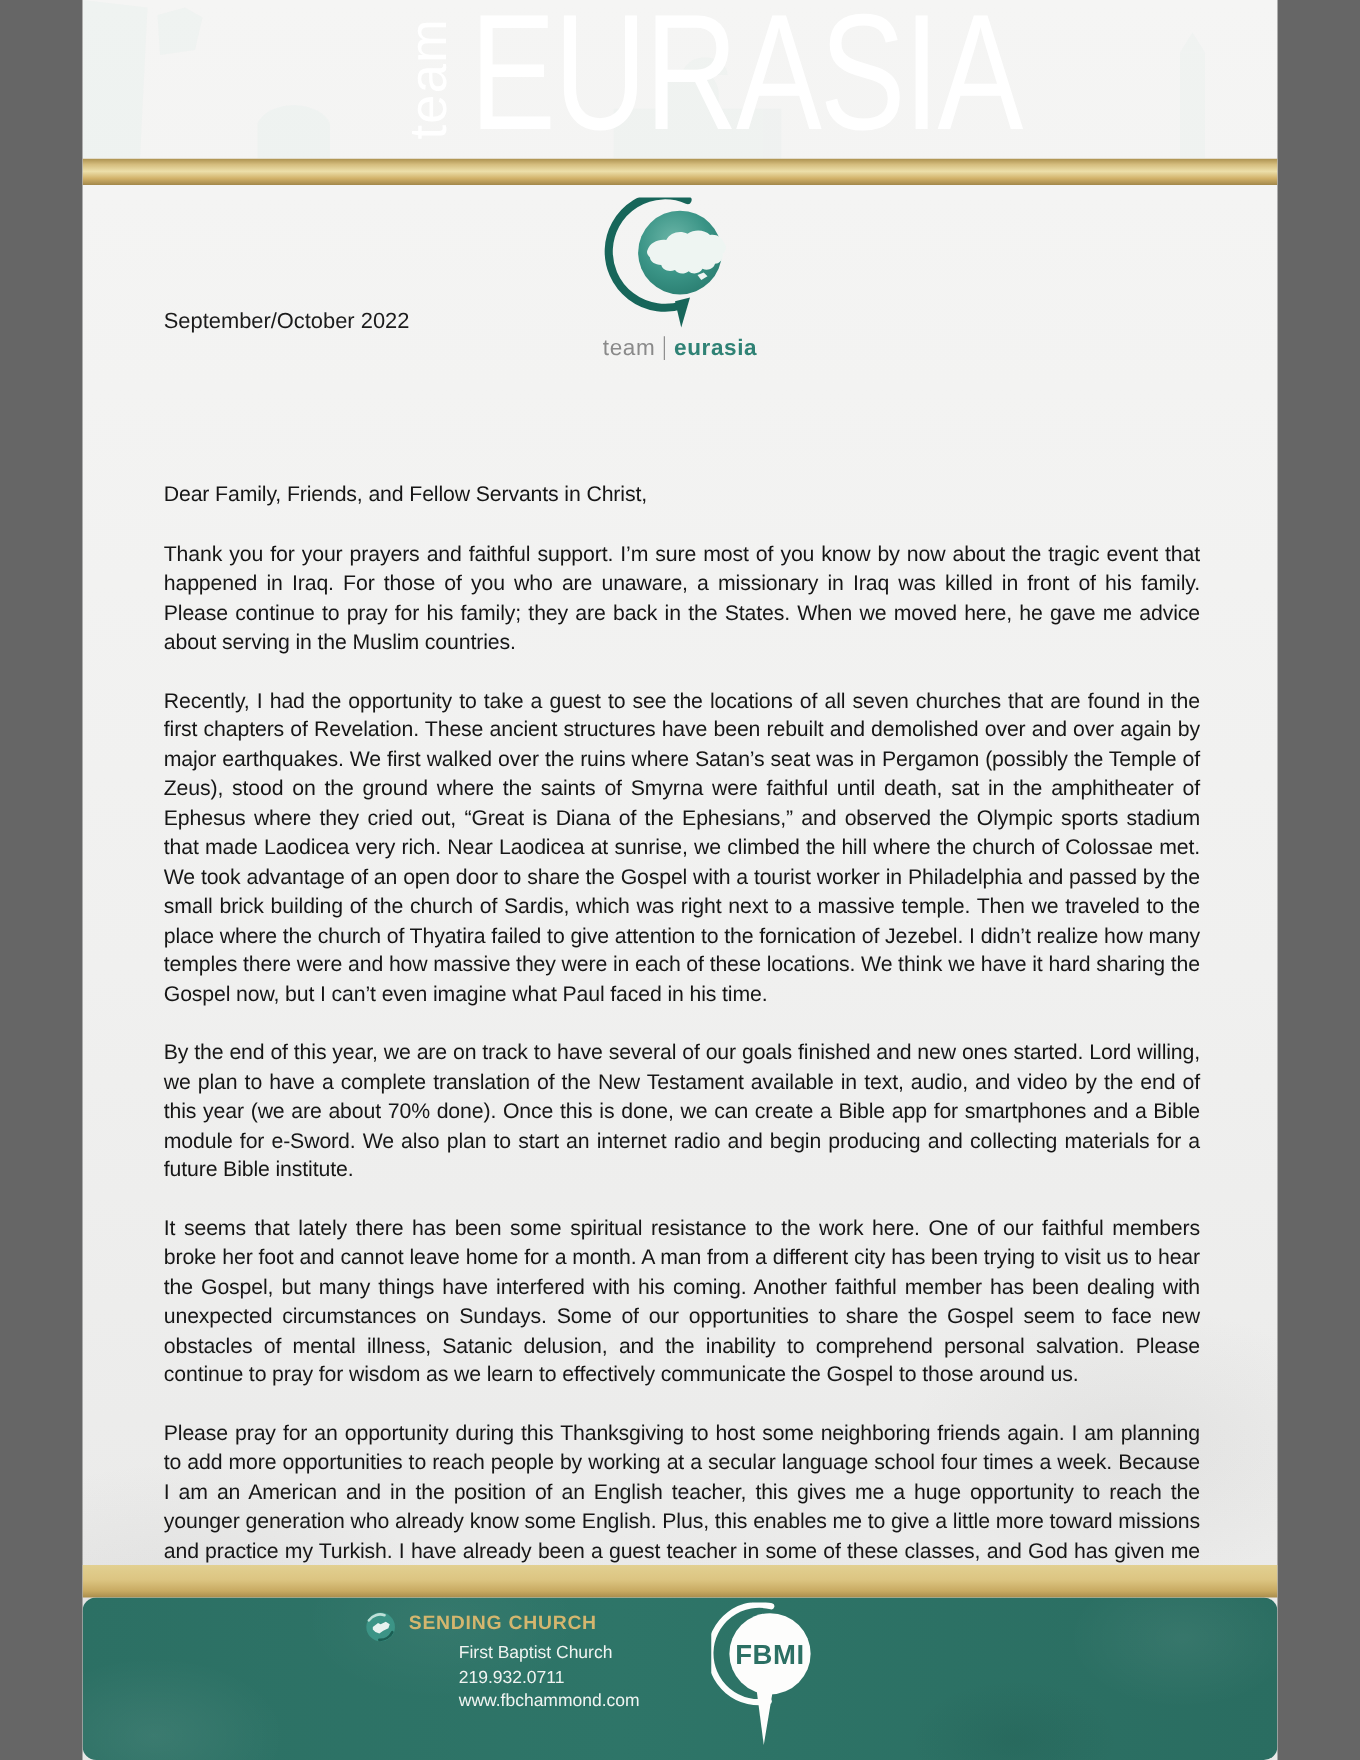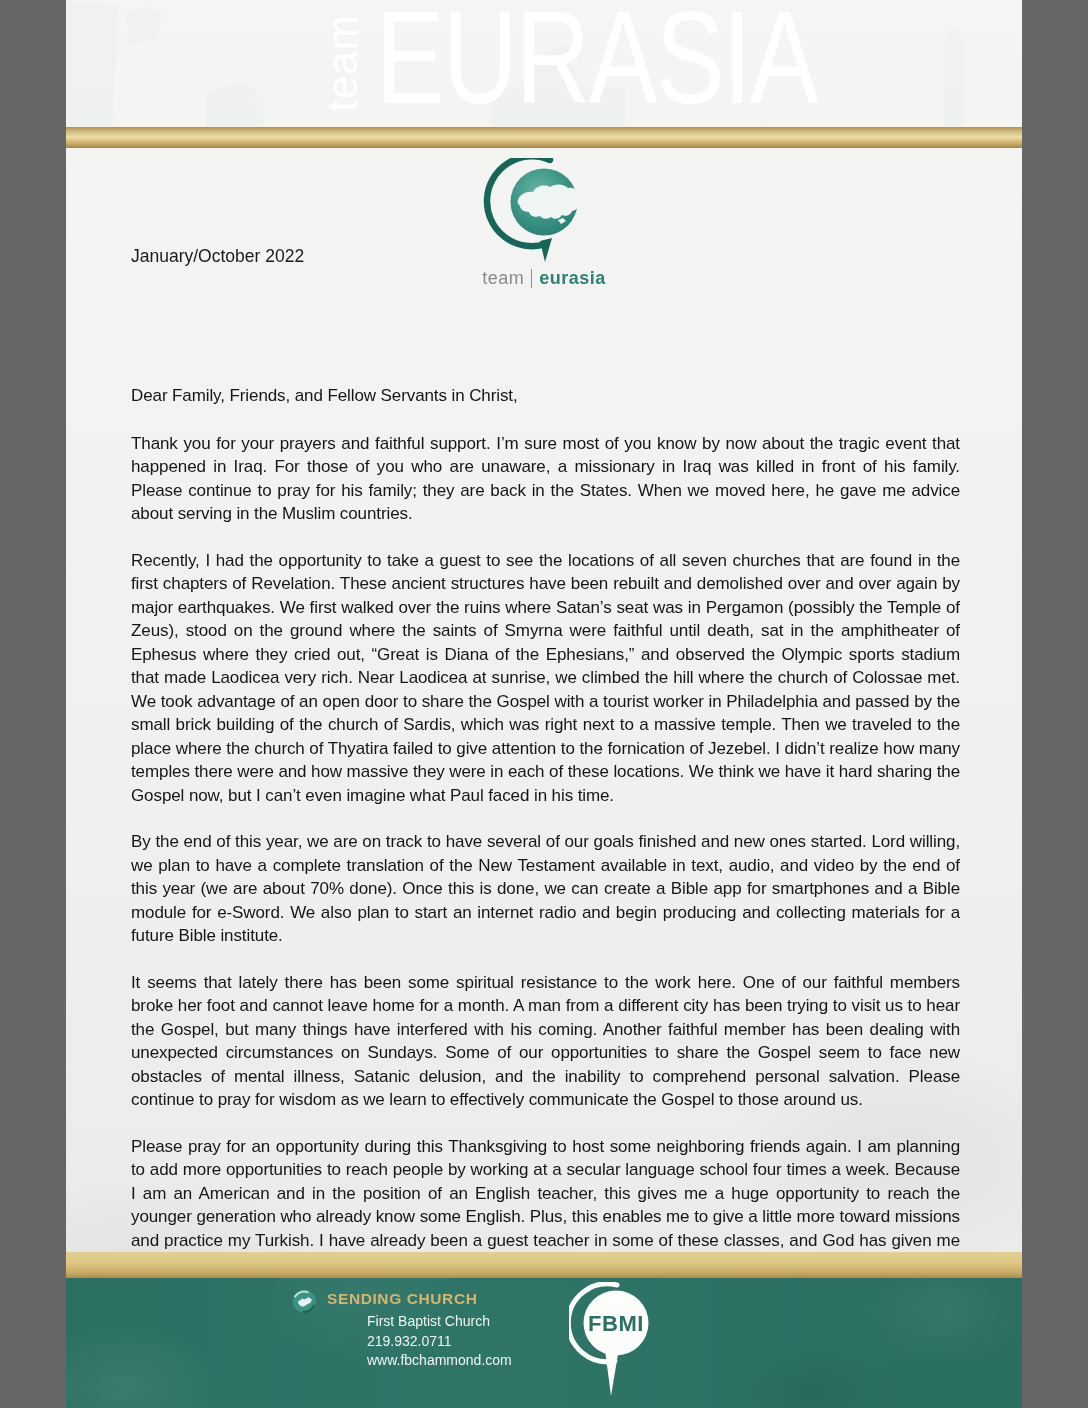--- a/index.html
+++ b/index.html
@@ -70,20 +70,21 @@
 
   
   .footer {
     position:absolute; top:1278px; left:0; width:100%; height:130px;
     background:
       radial-gradient(ellipse 150px 90px at 6% 85%, rgba(255,255,255,0.07), transparent 70%),
       radial-gradient(ellipse 130px 80px at 92% 25%, rgba(255,255,255,0.06), transparent 70%),
       radial-gradient(ellipse 120px 70px at 78% 88%, rgba(0,30,25,0.08), transparent 70%),
       radial-gradient(ellipse 160px 90px at 30% 15%, rgba(255,255,255,0.04), transparent 70%),
       linear-gradient(90deg,#2c7064 0%,#2e7568 45%,#2a6d61 100%);
+    border-radius: 11px;
   }
   .footer-block { position:absolute; display:flex; gap:10px; }
   .footer-block .icon { flex:0 0 auto; margin-top:1px; }
   .fb-church { left:226px; top:10px; }
   .fb-agency { left:646px; top:10px; }
   .fb-head {
     color:#d4b66e; font-weight:bold; font-size:15.5px; letter-spacing:0.6px;
     margin:2px 0 4px 0; white-space:pre-wrap;
   }
   .fb-line { color:#f1f4f2; font-size:14px; line-height:19.5px; white-space:pre-wrap;margin-left:40px; }
@@ -134,21 +135,21 @@
       <path fill="#eef5f2" d="M64 42 c2 -6 9 -9 15 -8 c3 -6 11 -8 17 -5 c6 -4 14 -3 18 1 c5 -1 10 2 11 6 c3 3 2 7 -1 9 c1 4 -2 8 -6 8 c-1 4 -6 6 -10 4 c-2 4 -8 5 -11 2 c-4 3 -9 2 -11 -1 c-5 2 -10 0 -11 -4 c-5 0 -9 -3 -9 -6 c-2 -2 -3 -4 -2 -6 z"></path>
       <path fill="#eef5f2" d="M104 62 l5 -2 3 3 -5 3 z"></path>
     </svg>
     <div class="logo-text">
       <span class="t">team</span>
       <span class="d"></span>
       <span class="e">eurasia</span>
     </div>
   </div>
 
-  <div class="date">January/October 2022</div>
+  <div class="date">September/October 2022</div>
 
   <div class="letter">
     <div class="greeting">Dear Family, Friends, and Fellow Servants in Christ,</div>
     <p>Thank you for your prayers and faithful support. I’m sure most of you know by now about the tragic event that happened in Iraq. For those of you who are unaware, a missionary in Iraq was killed in front of his family. Please continue to pray for his family; they are back in the States. When we moved here, he gave me advice about serving in the Muslim countries.</p>
     <p>Recently, I had the opportunity to take a guest to see the locations of all seven churches that are found in the first chapters of Revelation. These ancient structures have been rebuilt and demolished over and over again by major earthquakes. We first walked over the ruins where Satan’s seat was in Pergamon (possibly the Temple of Zeus), stood on the ground where the saints of Smyrna were faithful until death, sat in the amphitheater of Ephesus where they cried out, “Great is Diana of the Ephesians,” and observed the Olympic sports stadium that made Laodicea very rich. Near Laodicea at sunrise, we climbed the hill where the church of Colossae met. We took advantage of an open door to share the Gospel with a tourist worker in Philadelphia and passed by the small brick building of the church of Sardis, which was right next to a massive temple. Then we traveled to the place where the church of Thyatira failed to give attention to the fornication of Jezebel. I didn’t realize how many temples there were and how massive they were in each of these locations. We think we have it hard sharing the Gospel now, but I can’t even imagine what Paul faced in his time.</p>
     <p>By the end of this year, we are on track to have several of our goals finished and new ones started. Lord willing, we plan to have a complete translation of the New Testament available in text, audio, and video by the end of this year (we are about 70% done). Once this is done, we can create a Bible app for smartphones and a Bible module for e-Sword. We also plan to start an internet radio and begin producing and collecting materials for a future Bible institute.</p>
     <p><span>It seems that lately there has been some spiritual resistance to the work here. One of our faithful members broke her foot and cannot leave home for a month. A man from a different city has been trying to visit us to hear the Gospel, but many things have interfered with his coming. Another faithful member has been dealing with unexpected circumstances on Sundays. Some of our opportunities to share the Gospel seem to face new obstacles of mental illness, Satanic delusion, and the inability to comprehend </span><span class="u">personal</span><span> salvation. Please continue to pray for wisdom as we learn to effectively communicate the Gospel to those around us.</span></p>
     <p>Please pray for an opportunity during this Thanksgiving to host some neighboring friends again. I am planning to add more opportunities to reach people by working at a secular language school four times a week. Because I am an American and in the position of an English teacher, this gives me a huge opportunity to reach the younger generation who already know some English. Plus, this enables me to give a little more toward missions and practice my Turkish. I have already been a guest teacher in some of these classes, and God has given me great favor and liberty to share my faith. One of the most experienced native teachers there expressed his love for Christ, and his favorite book is the gospel of Matthew. I look forward to investigating his faith. Pray that God not only uses us to see the lost get saved, but to see the saved get sanctified!</p>
     <div class="sig">Missionary #6506</div>
   </div>

